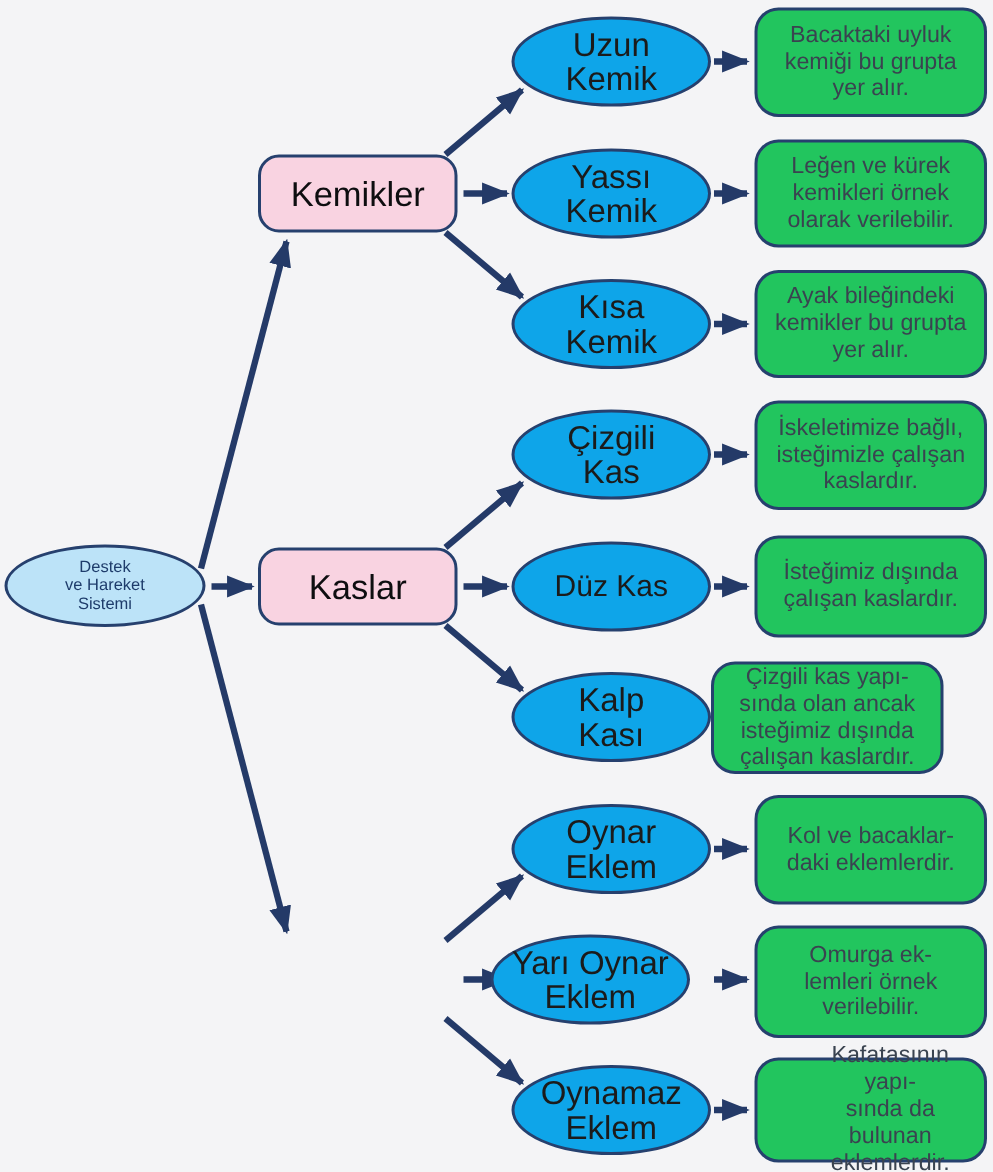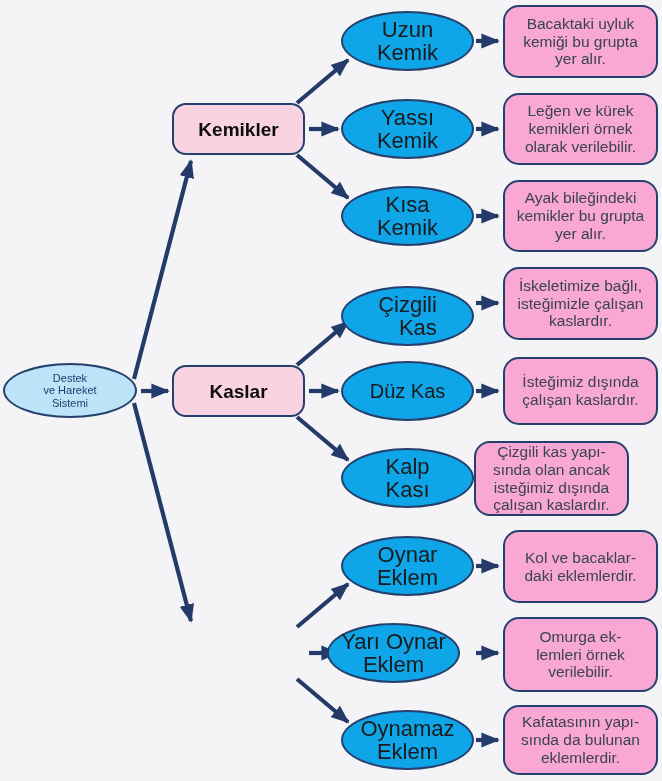--- a/index.html
+++ b/index.html
@@ -35,33 +35,33 @@
     color: #1e3c6b;
     font-size: 11px;
     line-height: 1.12;
   }
   .branch-node {
     background: #f9d3e1;
     border-radius: 14px;
   }
   .branch-node .txt {
     color: #0e0e10;
-    font-size: 19px;
-    font-weight: bold;
+    font-size: 23px;
+    font-weight: normal;
     line-height: 1;
   }
   .sub-node { background: #0ea5e9; }
   .sub-node .txt {
     color: #1b1b1b;
     font-size: 22px;
     line-height: 1.05;
   }
   .sub-node .label-sm { font-size: 20px; }
   .desc-node {
-    background: #f9a8d4;
+    background: #22c55e;
     border-radius: 16px;
     padding: 2px 6px;
   }
   .desc-node .txt {
     color: #3a4350;
     font-size: 15.5px;
     line-height: 1.16;
   }
 </style>
 </head>
@@ -122,21 +122,21 @@
 Kemik</span>
   </div>
   <div class="node ellipse sub-node" style="left:341px; top:99px; width:133px; height:60px;">
     <span class="txt">Yassı
 Kemik</span>
   </div>
   <div class="node ellipse sub-node" style="left:341px; top:186px; width:133px; height:60px;text-align:center;">
     <span class="txt">Kısa
 Kemik</span>
   </div>
-  <div class="node ellipse sub-node" style="left:341px; top:286px; width:133px; height:60px;text-align:right;">
+  <div class="node ellipse sub-node" style="left:341px; top:273px; width:133px; height:60px;">
     <span class="txt">Çizgili
 Kas</span>
   </div>
   <div class="node ellipse sub-node" style="left:341px; top:361px; width:133px; height:60px;">
     <span class="txt label-sm">Düz Kas</span>
   </div>
   <div class="node ellipse sub-node" style="left:341px; top:448px; width:133px; height:60px;">
     <span class="txt">Kalp
 Kası</span>
   </div>
@@ -185,19 +185,19 @@
   </div>
   <div class="node desc-node" style="left:503px; top:530px; width:155px; height:73px;">
     <span class="txt">Kol ve bacaklar-
 daki eklemlerdir.</span>
   </div>
   <div class="node desc-node" style="left:503px; top:617px; width:155px; height:75px;">
     <span class="txt">Omurga ek-
 lemleri örnek
 verilebilir.</span>
   </div>
-  <div class="node desc-node" style="left:503px; top:705px; width:155px; height:70px;">
+  <div class="node desc-node" style="left:503px; top:705px; width:155px; height:70px;padding-left:32px;">
     <span class="txt">Kafatasının yapı-
 sında da bulunan
 eklemlerdir.</span>
   </div>
 
 </div>
 
 </body></html>

